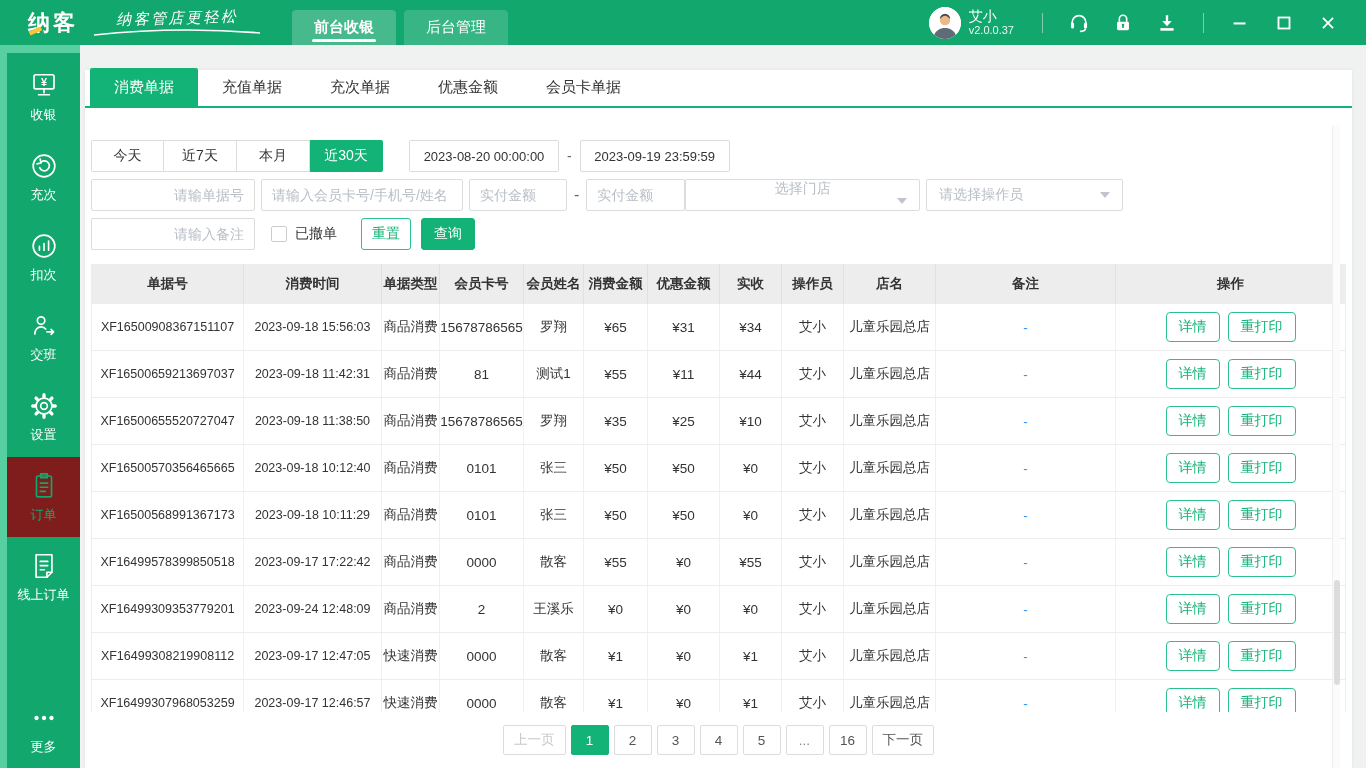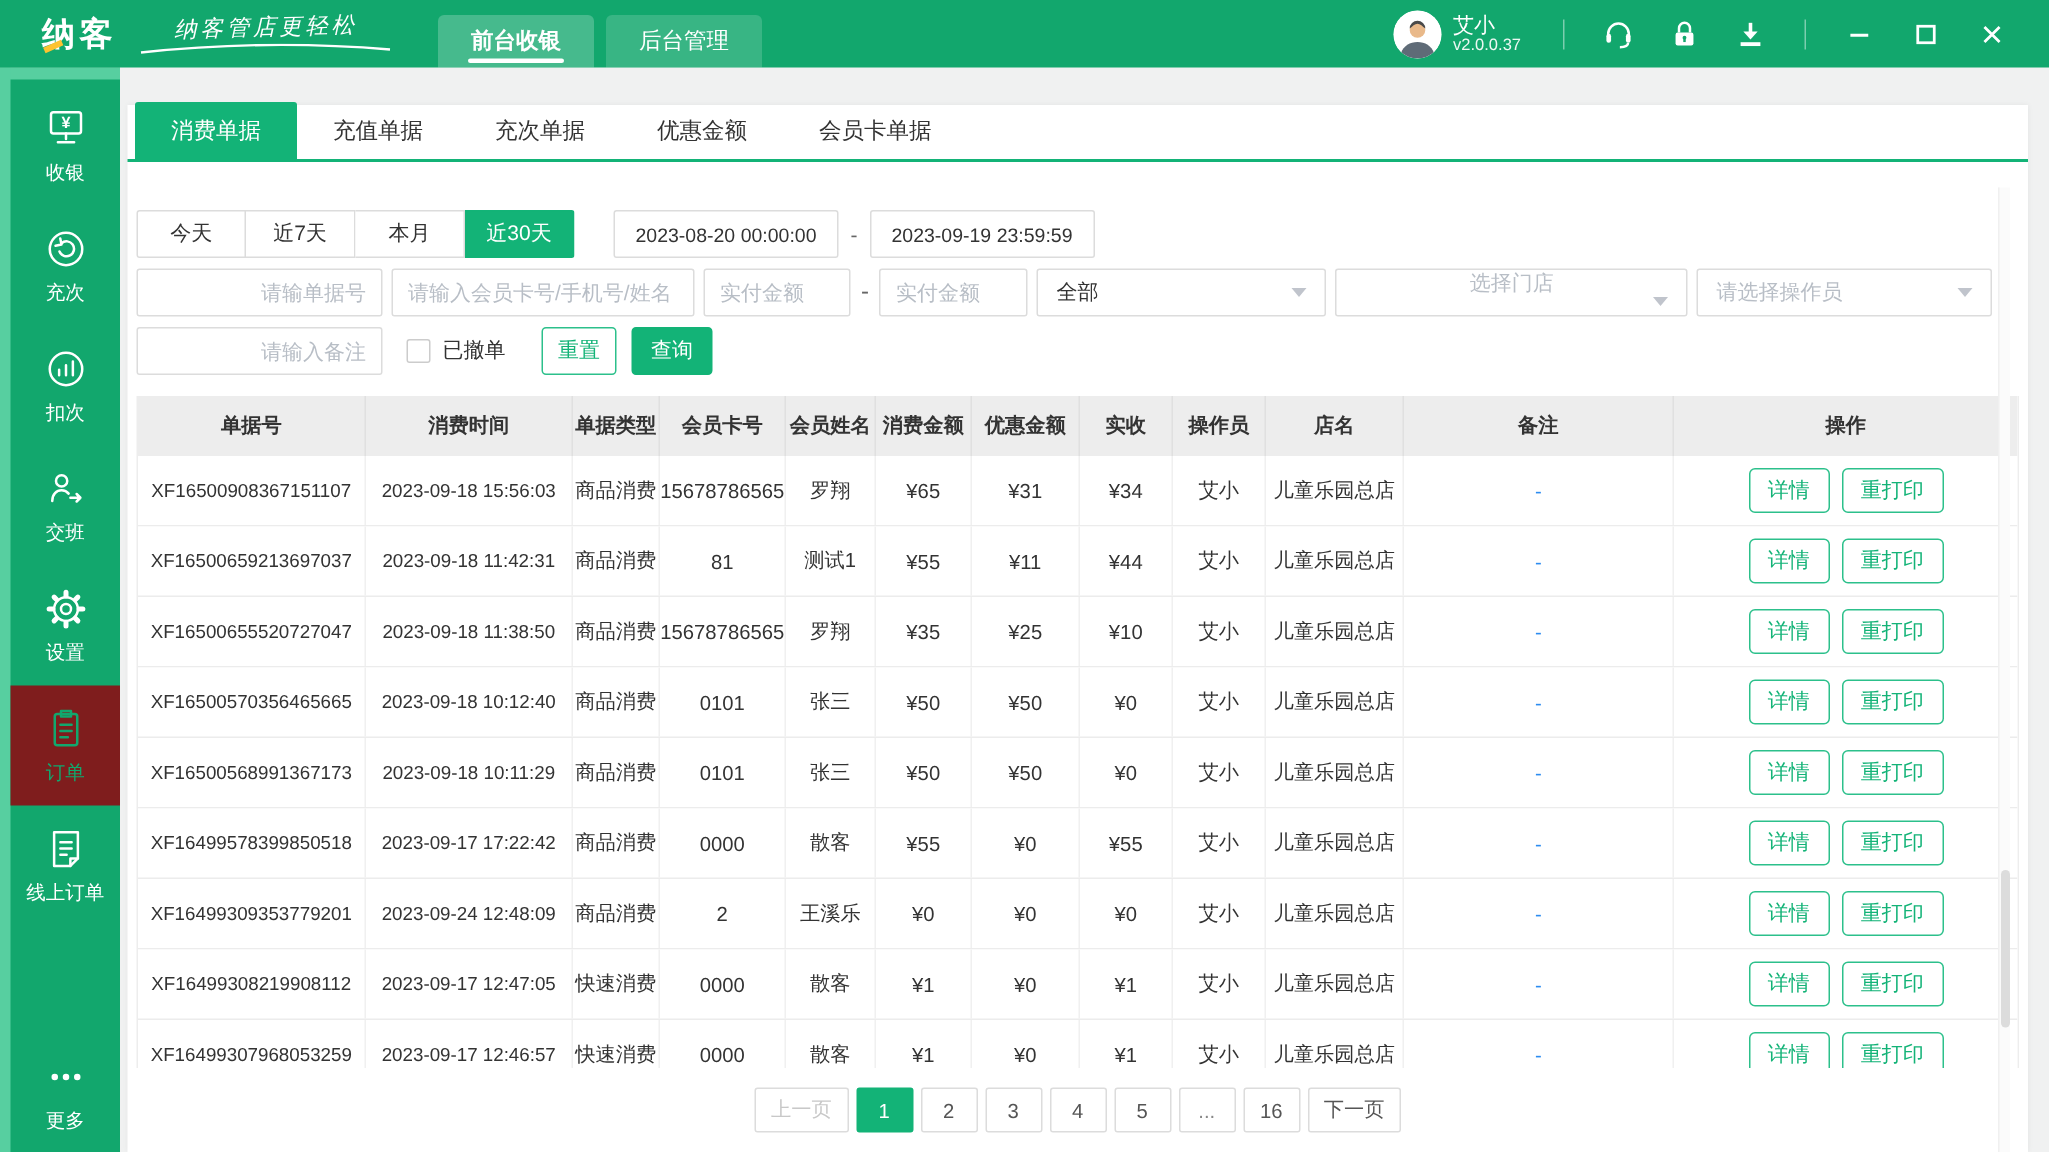--- a/index.html
+++ b/index.html
@@ -278,24 +278,20 @@
       <input class="date-input date-first" readonly="" value="2023-08-20 00:00:00" style="">
       <span class="range-dash">-</span>
       <input class="date-input" readonly="" value="2023-09-19 23:59:59" style="">
     </div>
     <div class="f-row">
       <input class="f-input w-order" placeholder="请输单据号" style="">
       <input class="f-input w-member" placeholder="请输入会员卡号/手机号/姓名" style="">
       <input class="f-input w-amount" placeholder="实付金额" style="">
       <span class="amt-dash">-</span>
       <input class="f-input w-amount w-amount2" placeholder="实付金额" style="">
-      <div class="f-select w-type" style="margin-left:6px;">
-        <span>全部</span>
-        <span class="caret"></span>
-      </div>
       <div class="f-select placeholder w-store">
         <span>选择门店</span>
         <span class="caret"></span>
       </div>
       <div class="f-select placeholder w-op">
         <span>请选择操作员</span>
         <span class="caret"></span>
       </div>
     </div>
     <div class="f-row">

